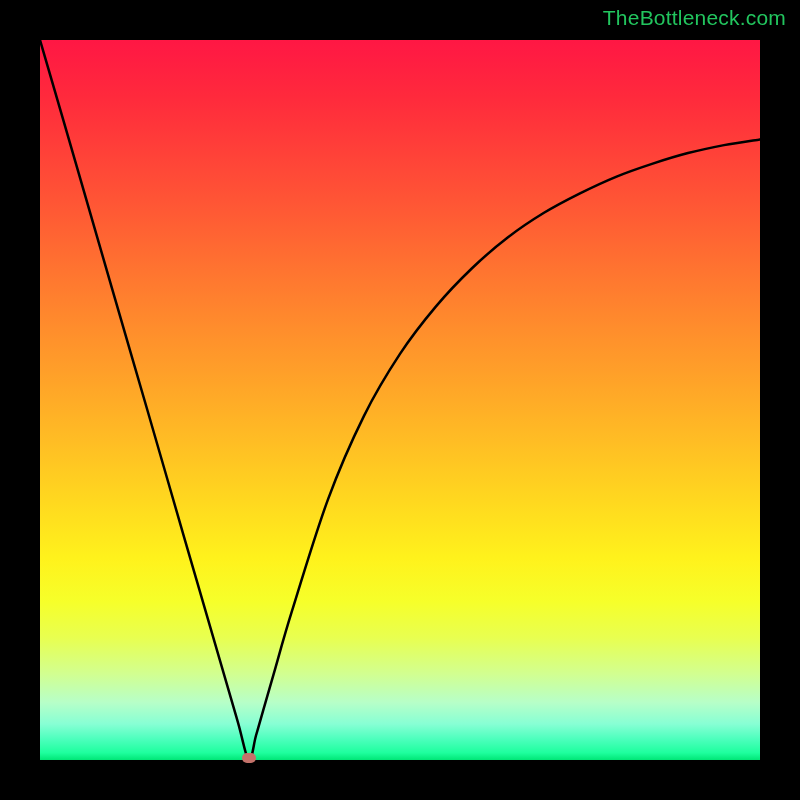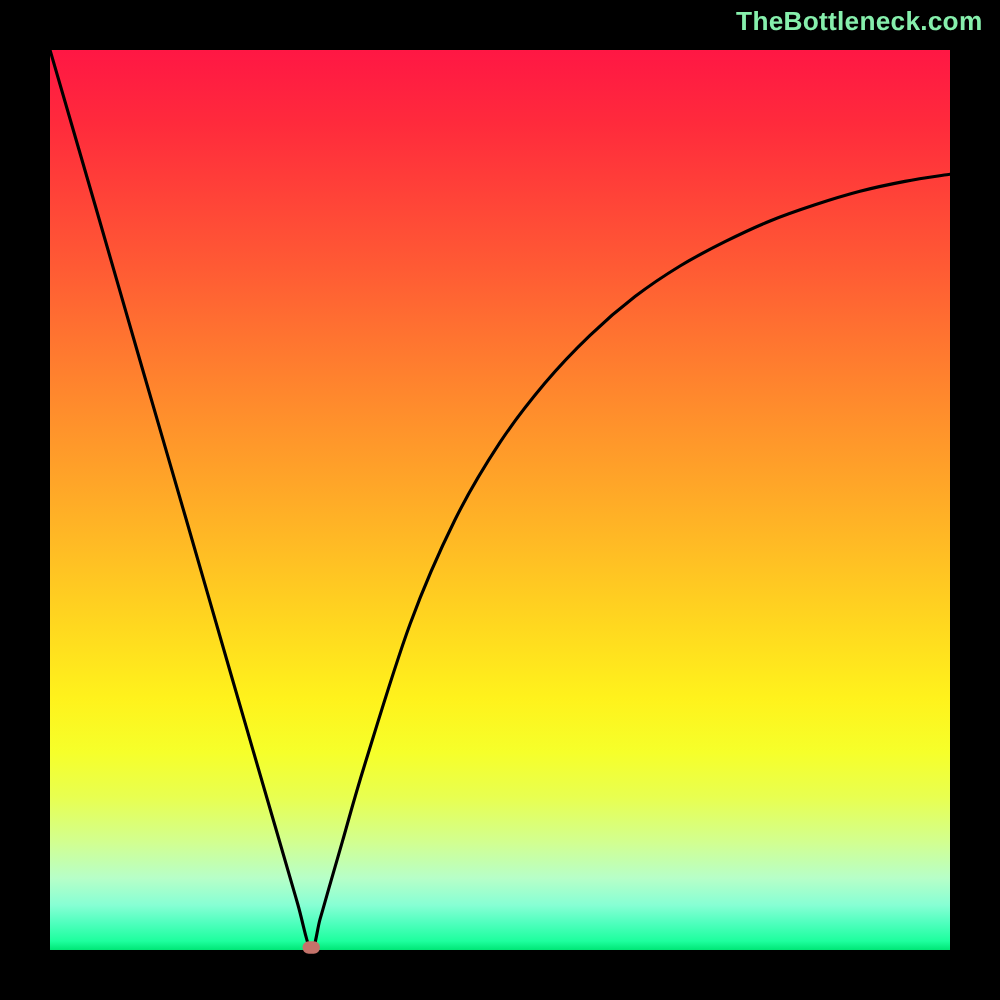--- a/index.html
+++ b/index.html
@@ -57,23 +57,23 @@
     width: 14px;
     height: 10px;
     border-radius: 5px;
     background: #c4726a;
     transform: translate(-50%, -50%);
   }
   .attr {
     position: absolute;
     right: 14px;
     top: 6px;
-    color: #86efac;
+    color: #22c55e;
     font-size: 21px;
-    font-weight: 700;
+    font-weight: 400;
     letter-spacing: 0.2px;
   }
 </style>
 </head>
 <body>
 <div class="wrap">
 
   <div class="attr">TheBottleneck.com</div>
 
   <div class="plot">

